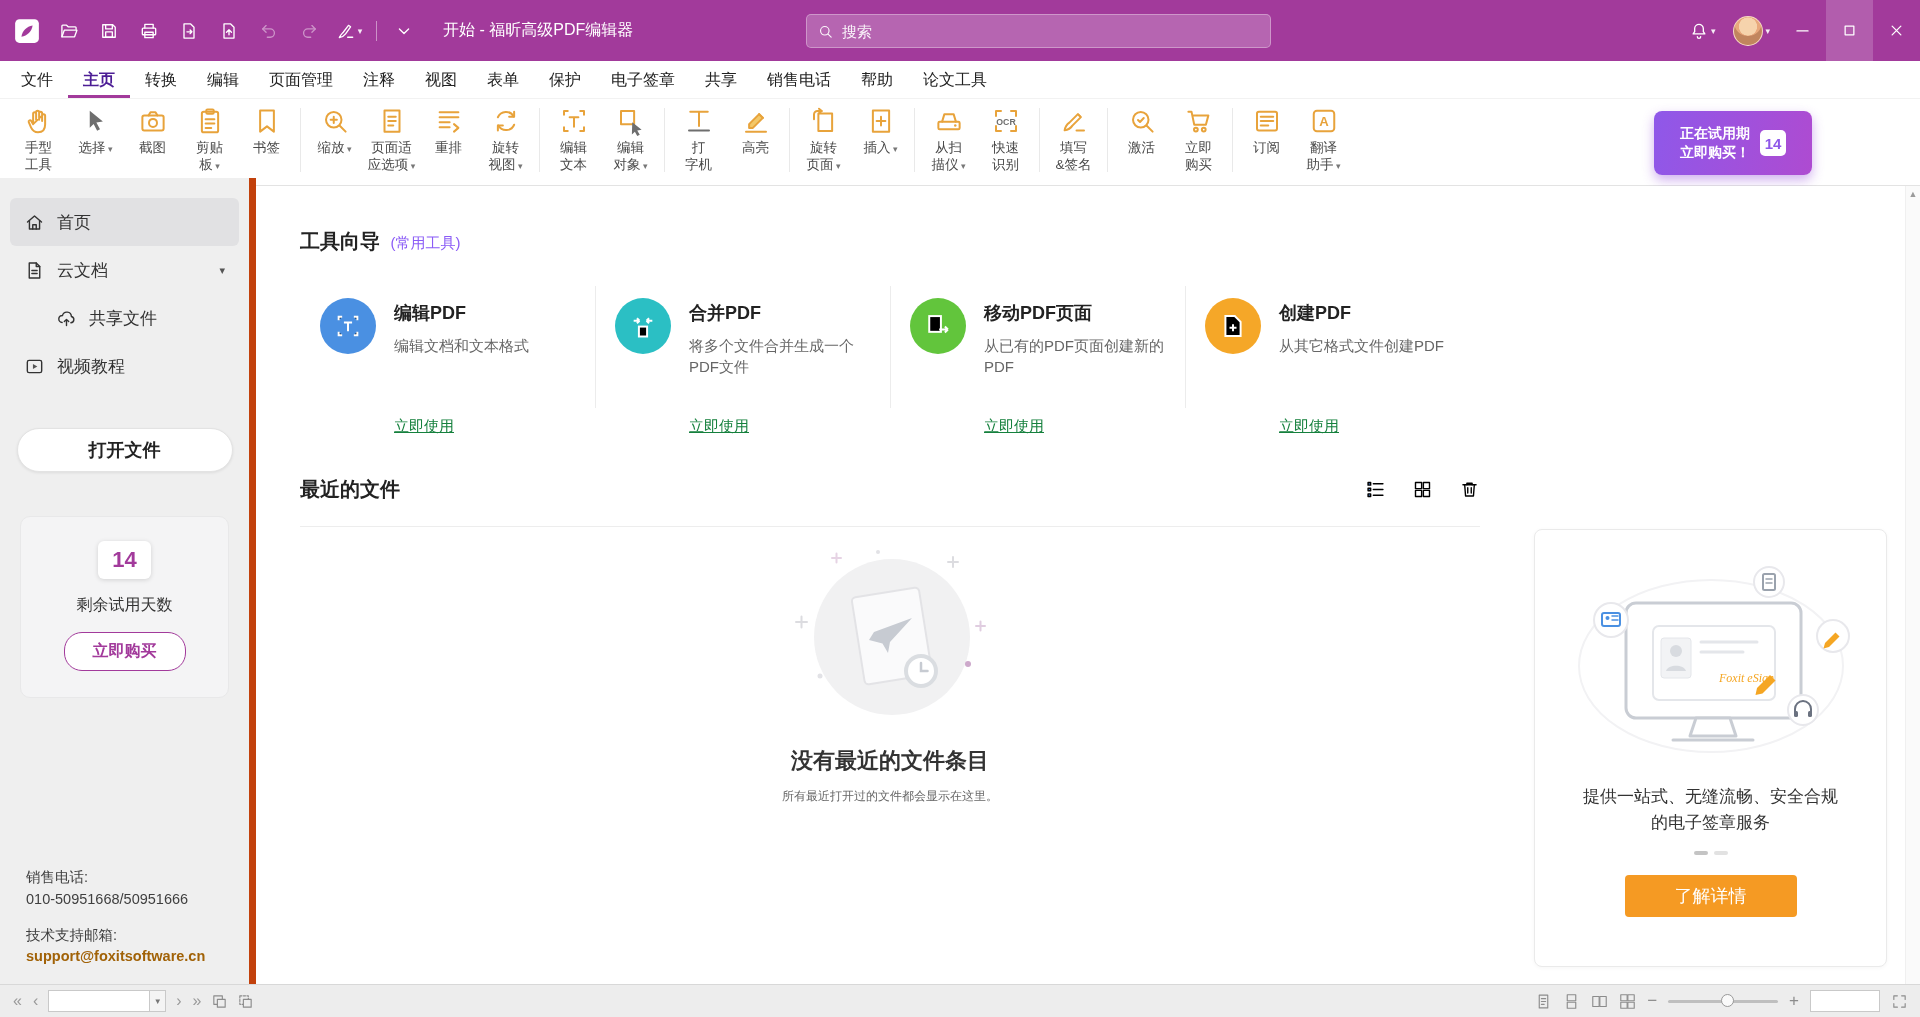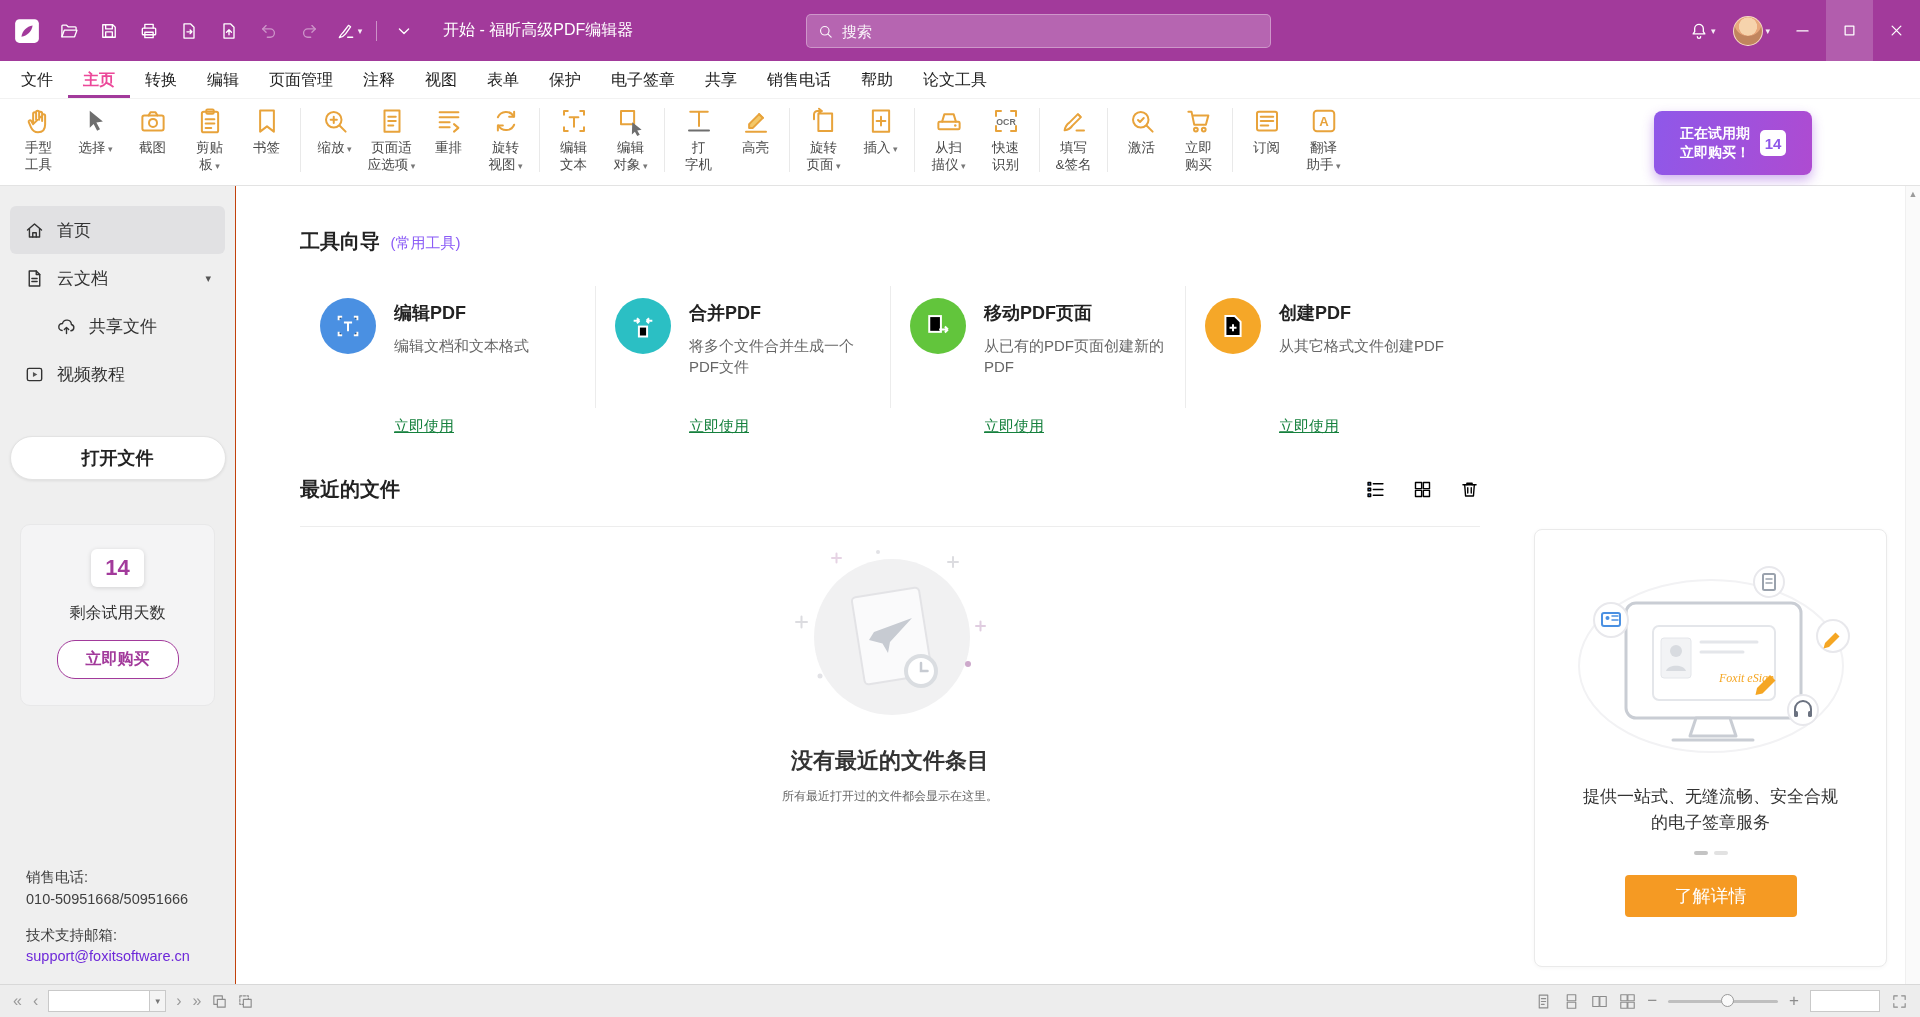--- a/index.html
+++ b/index.html
@@ -26,50 +26,50 @@
   .trbtn .ic { width:20px; height:20px; }
   .avatar { width:30px; height:30px; border-radius:50%; background:radial-gradient(circle at 50% 34%, #f6d3ac 0 38%, #e8a87c 40% 100%); box-shadow:inset 0 -9px 0 rgba(120,70,40,.35); border:1px solid rgba(255,255,255,.55); }
   .winbtn { width:47px; height:61px; display:flex; align-items:center; justify-content:center; color:#fff; }
   .winbtn .ic { width:19px; height:19px; }
   .winbtn.maxed { background:rgba(255,255,255,.18); }
 
   
   #menubar { position:absolute; left:0; top:61px; width:1920px; height:38px; background:#fff; border-bottom:1px solid #F2F2F2; }
   #menu-items { list-style:none; display:flex; align-items:stretch; height:100%; padding-left:6px; }
   .mitem { padding:0 15px; line-height:37px; font-size:16px; color:#222; white-space:nowrap; }
-  .mitem.active { color:#ec4899; font-weight:bold; box-shadow:inset 0 -3px 0 #A23A9B; }
+  .mitem.active { color:#4c1d95; font-weight:bold; box-shadow:inset 0 -3px 0 #A23A9B; }
 
   
   #ribbon { position:absolute; left:0; top:99px; width:1920px; height:87px; background:#fff; border-bottom:1px solid #E3E3E3; }
   #ribbon-tools { display:flex; align-items:flex-start; padding:7px 300px 0 10px; }
   .rtool { width:57px; display:flex; flex-direction:column; align-items:center; color:#E8A33B; }
   .rtool .ric { width:30px; height:30px; margin-bottom:4px; }
   .rlabel { font-size:13.5px; line-height:1.25; color:#4a4a4a; text-align:center; white-space:pre-line; }
   .rlabel .dd { font-size:9px; color:#777; }
   .ribbon-sep { width:1px; height:64px; background:#E9E9E9; margin:2px 5px 0; flex:none; }
   .trial-cta { position:absolute; right:108px; top:12px; width:158px; height:64px; border-radius:8px; background:linear-gradient(100deg,#8F58E9,#AE4BD1); box-shadow:0 5px 12px rgba(150,80,220,.45); display:flex; align-items:center; justify-content:center; gap:10px; color:#fff; }
   .trial-lines { font-size:14px; font-weight:bold; line-height:1.35; text-align:center; }
   .trial-badge { background:#fff; color:#8F58E9; font-weight:bold; border-radius:5px; min-width:26px; height:26px; display:flex; align-items:center; justify-content:center; font-size:15px; padding:0 3px; }
 
   
-  #sidebar { position:absolute; left:0; top:186px; bottom:33px; width:236px; background:#EFEFEF; border-right:1px solid #c2410c; }
+  #sidebar { position:absolute; left:0; top:178px; bottom:33px; width:256px; background:#EFEFEF; border-right:7px solid #c2410c; }
   .snav { padding:20px 10px 0; }
   .sitem { display:flex; align-items:center; gap:12px; height:48px; padding:0 14px; border-radius:6px; font-size:17px; color:#333; }
   .sitem.active { background:#E1E1E3; }
   .sitem.indent { padding-left:46px; }
   .sitem .sic { width:21px; height:21px; flex:none; }
   .sitem .caret { margin-left:auto; font-size:11px; color:#555; }
   .open-file-btn { display:block; margin:38px auto 0; width:216px; height:44px; border-radius:22px; background:#fff; border:1px solid #E3E3E3; box-shadow:0 1px 3px rgba(0,0,0,.08); font-size:18px; font-weight:bold; color:#222; }
   .trial-card { margin:44px 20px 0; background:#F4F4F5; border:1px solid #E8E8E9; border-radius:10px; padding:24px 0 26px; text-align:center; }
   .days-box { display:inline-block; background:#fff; border-radius:6px; box-shadow:0 1px 5px rgba(0,0,0,.14); padding:6px 14px; color:#A23A9B; font-size:22px; font-weight:bold; }
   .trial-label { margin-top:16px; font-size:16px; color:#333; }
   .buy-btn { margin-top:16px; display:inline-block; border:1px solid #A23A9B; color:#A23A9B; background:#fff; border-radius:18px; padding:8px 28px; font-size:16px; font-weight:bold; }
   .contact { position:absolute; left:26px; bottom:16px; font-size:14.5px; color:#3f3f3f; line-height:1.5; }
   .contact .blk + .blk { margin-top:14px; }
-  .contact a { color:#6d28d9; text-decoration:none; }
+  .contact a { color:#a16207; text-decoration:none;font-weight:bold; }
 
   
   #main { position:absolute; left:257px; top:186px; right:0; bottom:33px; background:#fff; }
   .scroll-strip { position:absolute; right:0; top:0; bottom:0; width:15px; background:#FAFAFA; border-left:1px solid #F0F0F0; color:#9a9a9a; font-size:9px; text-align:center; padding-top:3px; }
   .tools-head { position:absolute; left:43px; top:42px; }
   .tools-head h2 { display:inline; font-size:20px; color:#222; }
   .tools-sub { font-size:15px; color:#8b5cf6; margin-left:6px; }
   #tool-cards { position:absolute; left:43px; top:86px; width:1180px; height:178px; display:flex; }
   .card { flex:1; position:relative; padding:26px 8px 0 20px; }
   .card + .card::before { content:""; position:absolute; left:0; top:14px; height:122px; width:1px; background:#ECECEC; }

